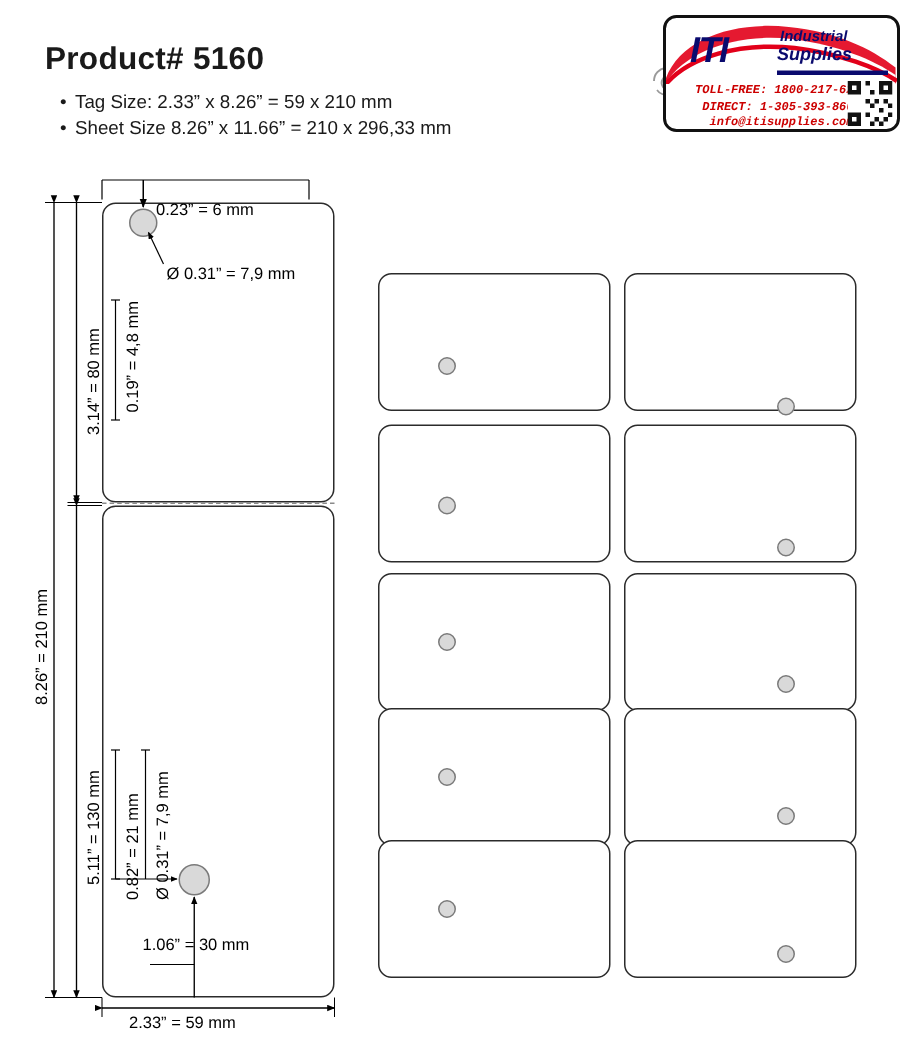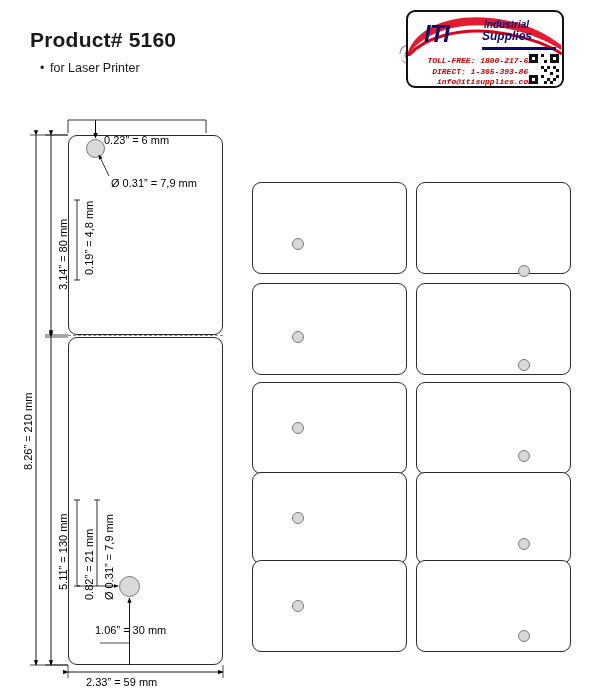--- a/index.html
+++ b/index.html
@@ -20,21 +20,21 @@
     position:absolute; left:40px; top:60px;
     font-size:12.5px; line-height:17px;
   }
   .bullets .row { white-space:nowrap; }
   .bullets .dot {
     display:inline-block; width:10px;
   }
 
   
   .logo {
-    position:absolute; left:398px; top:10px;
+    position:absolute; left:434px; top:10px;
     width:166px; height:80px;
   }
   .logo-card {
     position:absolute; left:8px; top:0; width:158px; height:78px;
     background:#ffffff; border:2px solid #111; border-radius:9px;
     overflow:hidden;
   }
   .logo-swoosh {
     position:absolute; left:0; top:0; width:100%; height:44px;
   }
@@ -96,21 +96,24 @@
 </style>
 </head>
 <body>
 
 <div class="page">
 
   <div class="title">Product# 5160</div>
 
   <div class="bullets">
     <div class="row">
-      <span class="dot">•</span><span>for Laser Printer</span>
+      <span class="dot">•</span><span>Tag Size: 2.33” x 8.26” = 59 x 210 mm</span>
+    </div>
+    <div class="row">
+      <span class="dot">•</span><span>Sheet Size 8.26” x 11.66” = 210 x 296,33 mm</span>
     </div>
   </div>
 
   <div class="logo">
 
     <svg class="logo-clip" viewBox="0 0 50 34">
       <path d="M2 18 C2 8, 16 6, 20 14 C24 22, 12 28, 8 22 C4 16, 14 10, 22 12 C32 14, 40 14, 48 12" fill="none" stroke="#9a9a9a" stroke-width="1.3"></path>
       <path d="M4 24 C8 30, 22 28, 30 22 C38 16, 44 16, 49 17" fill="none" stroke="#9a9a9a" stroke-width="1.1"></path>
     </svg>
 

